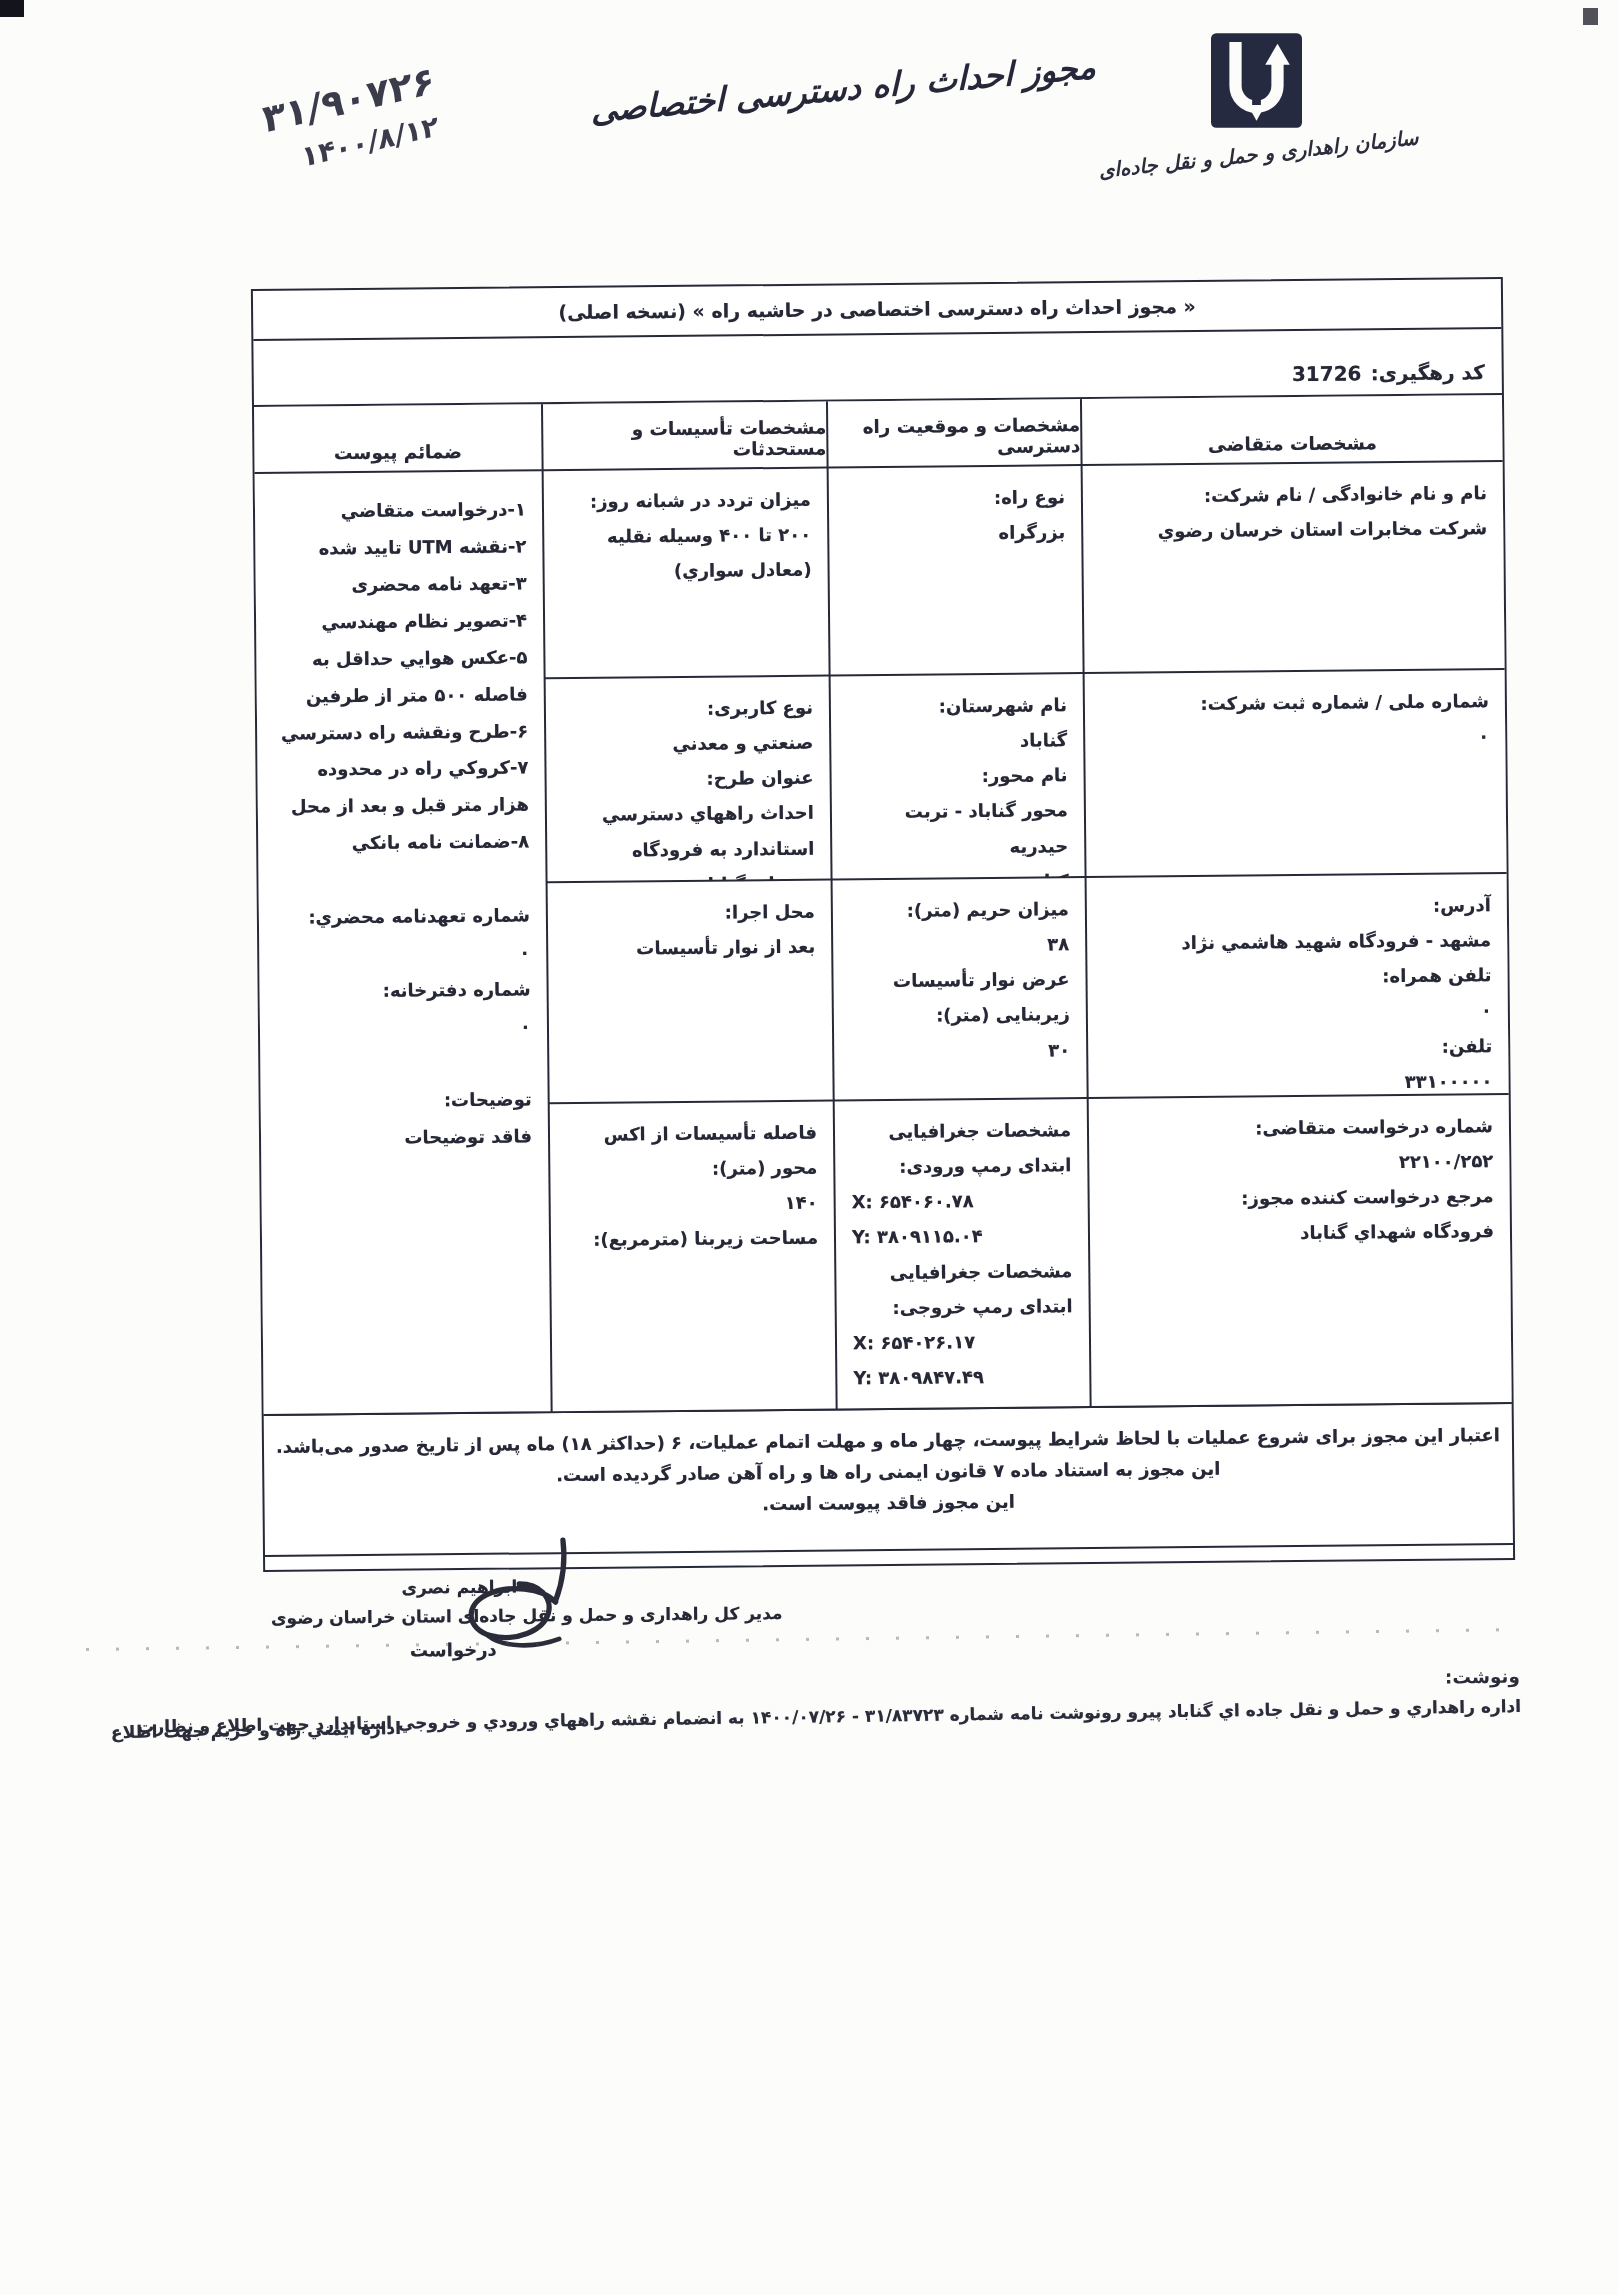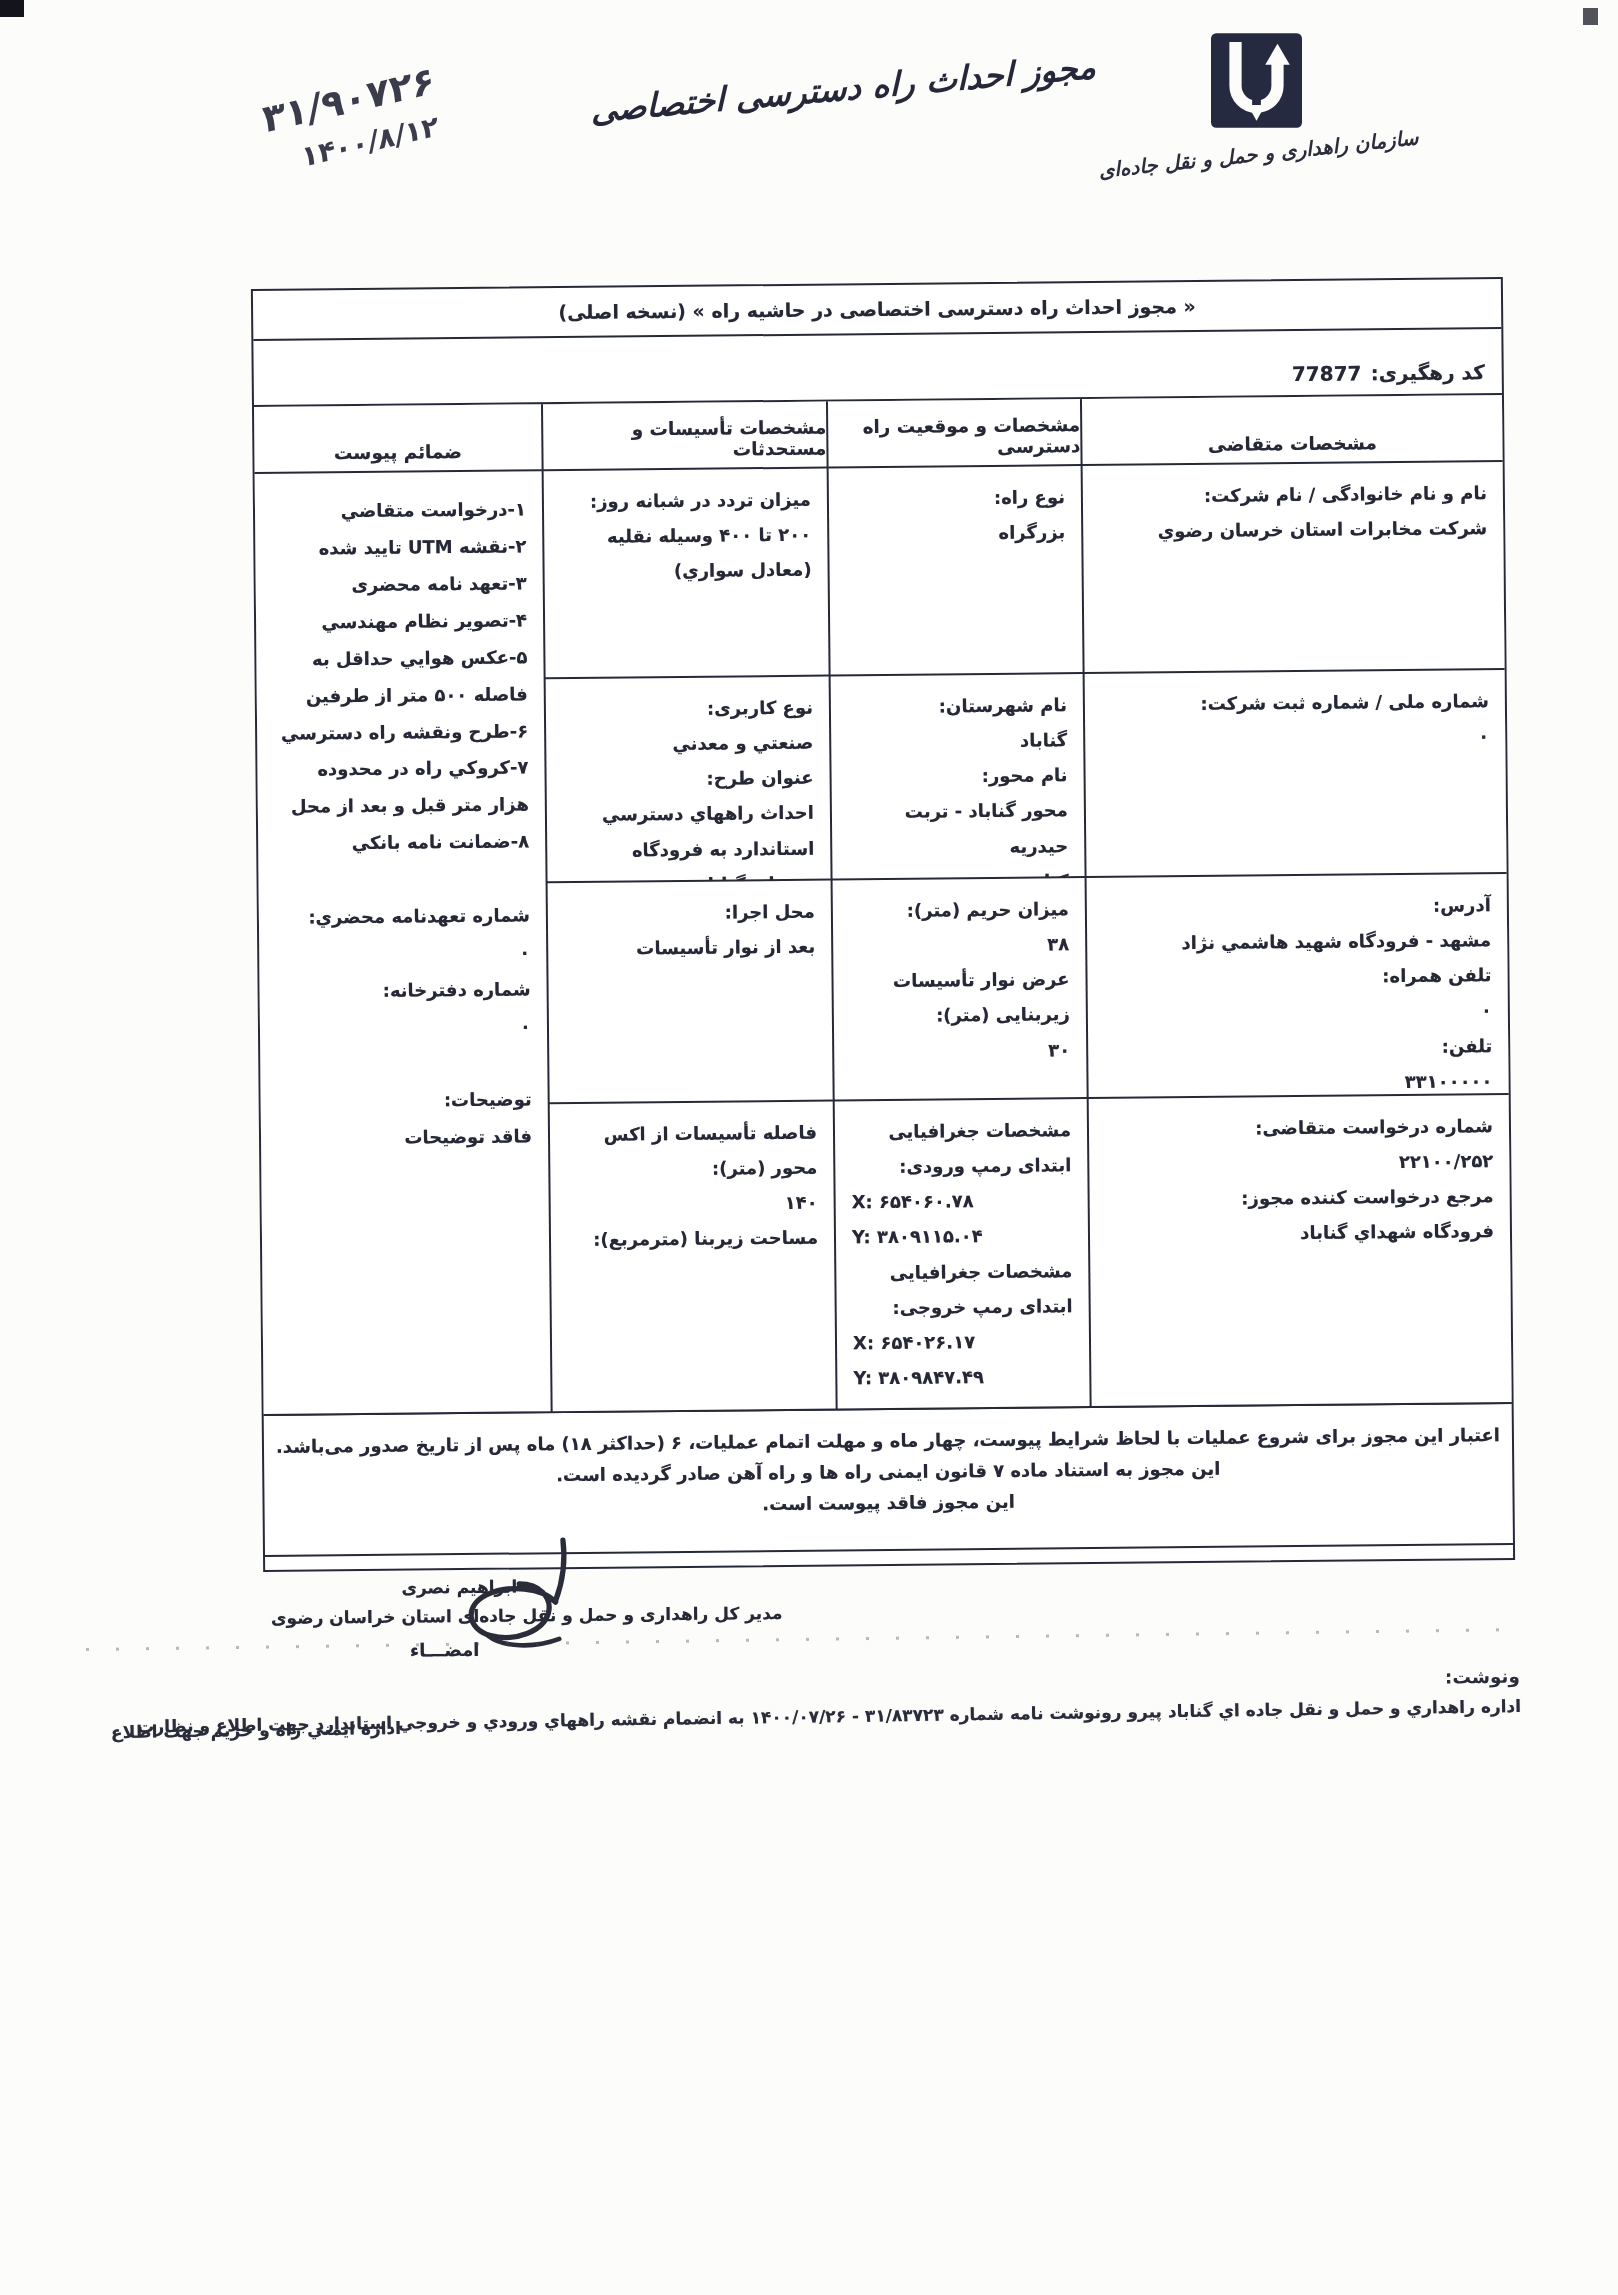--- a/index.html
+++ b/index.html
@@ -91,21 +91,21 @@
 </svg>
 
 <div class="org-name">سازمان راهداری و حمل و نقل جاده‌ای</div>
 <div class="doc-title">مجوز احداث راه دسترسی اختصاصی</div>
 
 <div class="doc-table">
   <div class="t-title">« مجوز احداث راه دسترسی اختصاصی در حاشیه راه » (نسخه اصلی)</div>
 
   <div class="t-tracking">
     <span>کد رهگیری:</span>
-    <span>77877</span>
+    <span>31726</span>
   </div>
 
   <div class="t-grid">
     <div class="h-cell gc1 gr1">مشخصات متقاضی</div>
     <div class="h-cell gc2 gr1">مشخصات و موقعیت راه دسترسی</div>
     <div class="h-cell gc3 gr1">مشخصات تأسیسات و مستحدثات</div>
     <div class="h-cell gc4 gr1">ضمائم پیوست</div>
 
     <div class="cell gc1 gr2">نام و نام خانوادگی / نام شرکت:
 شرکت مخابرات استان خرسان رضوي</div>
@@ -178,21 +178,21 @@
 
   <div class="t-note">
     <div>اعتبار این مجوز برای شروع عملیات با لحاظ شرایط پیوست، چهار ماه و مهلت اتمام عملیات، ۶ (حداکثر ۱۸) ماه پس از تاریخ صدور می‌باشد.</div>
     <div>این مجوز به استناد ماده ۷ قانون ایمنی راه ها و راه آهن صادر گردیده است.</div>
     <div>این مجوز فاقد پیوست است.</div>
   </div>
 
   <div class="t-sign">
     <div class="sig-name">ابراهیم نصری</div>
     <div class="sig-title">مدیر کل راهداری و حمل و نقل جاده‌ای استان خراسان رضوی</div>
-    <div class="sig-seal">امضـــاء</div>
+    <div class="sig-seal">درخواست</div>
     <svg class="sig-svg" width="224" height="145" viewBox="0 0 340 220">
       <path d="M208 6 c4 34 -2 66 -12 92" stroke="#2a2c3a" stroke-width="8" fill="none" stroke-linecap="round"></path>
       <path d="M196 100 c-20 -22 -70 -28 -105 -12 c-34 16 -30 52 6 62 c38 10 80 -6 88 -34 c6 -24 -14 -44 -44 -44" stroke="#2a2c3a" stroke-width="8" fill="none" stroke-linecap="round"></path>
       <path d="M93 150 c22 18 70 20 108 6" stroke="#2a2c3a" stroke-width="7" fill="none" stroke-linecap="round"></path>
     </svg>
   </div>
 </div>
 
 <div class="speckles"></div>
 

